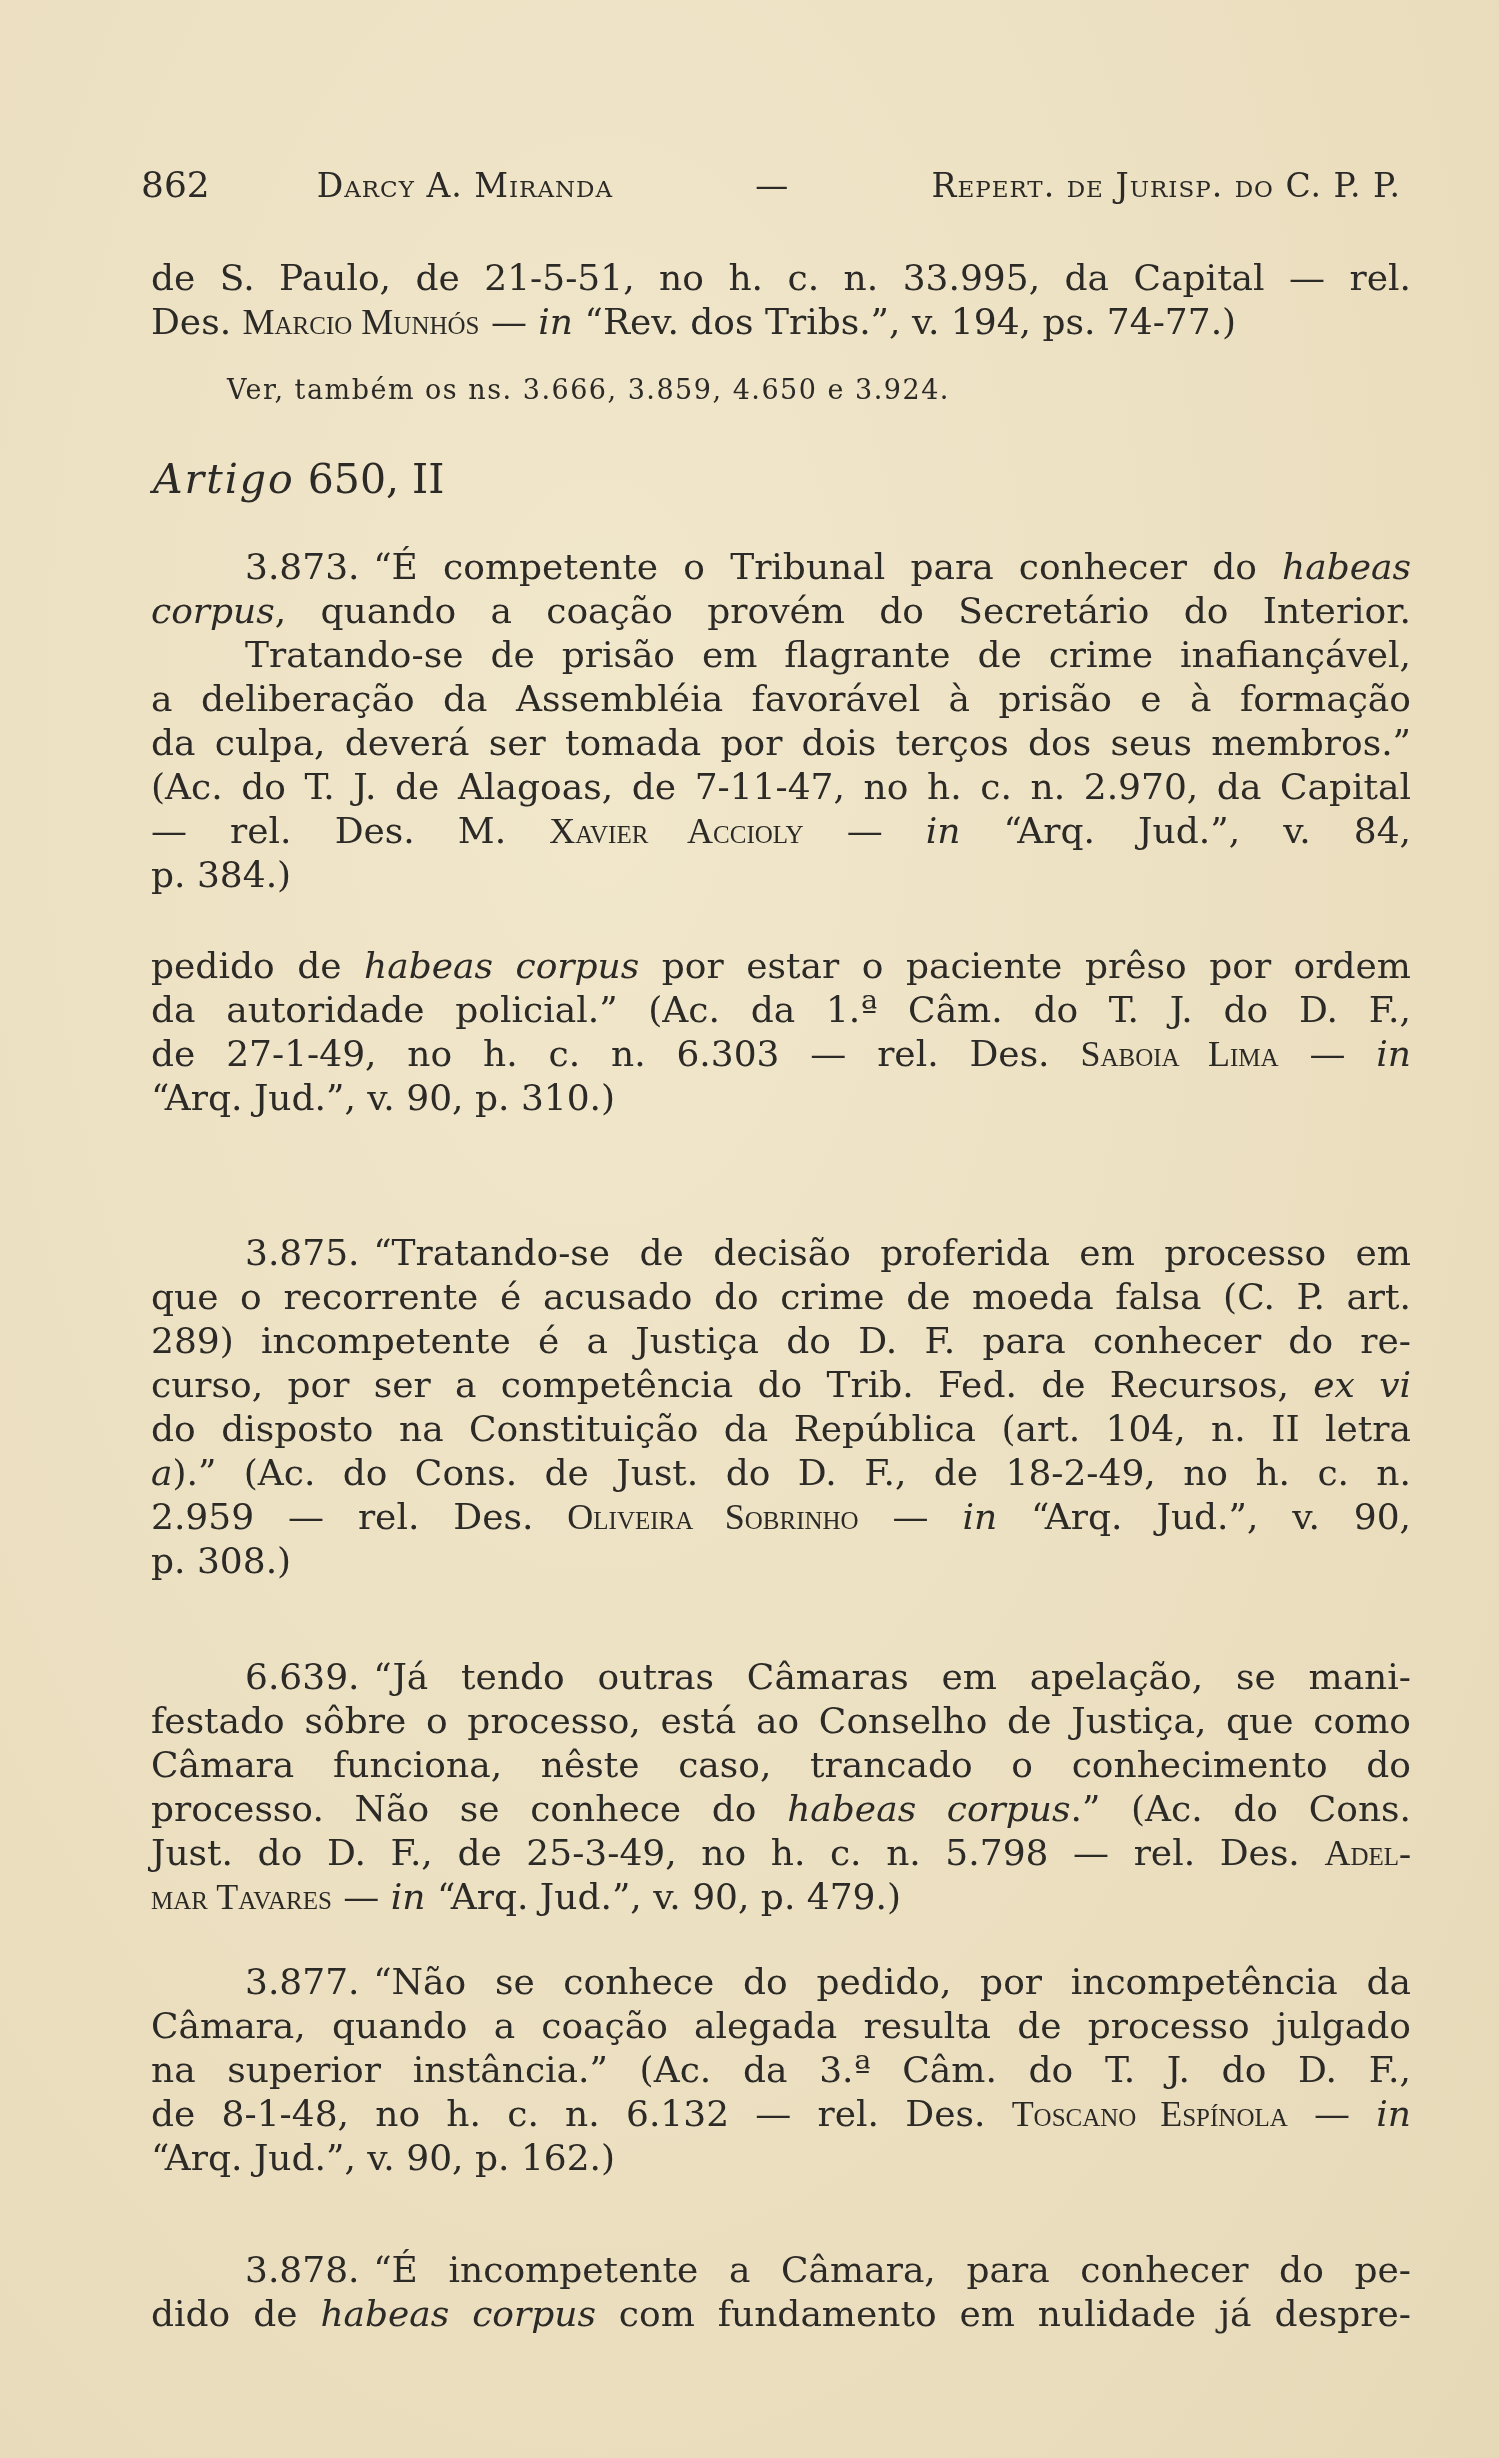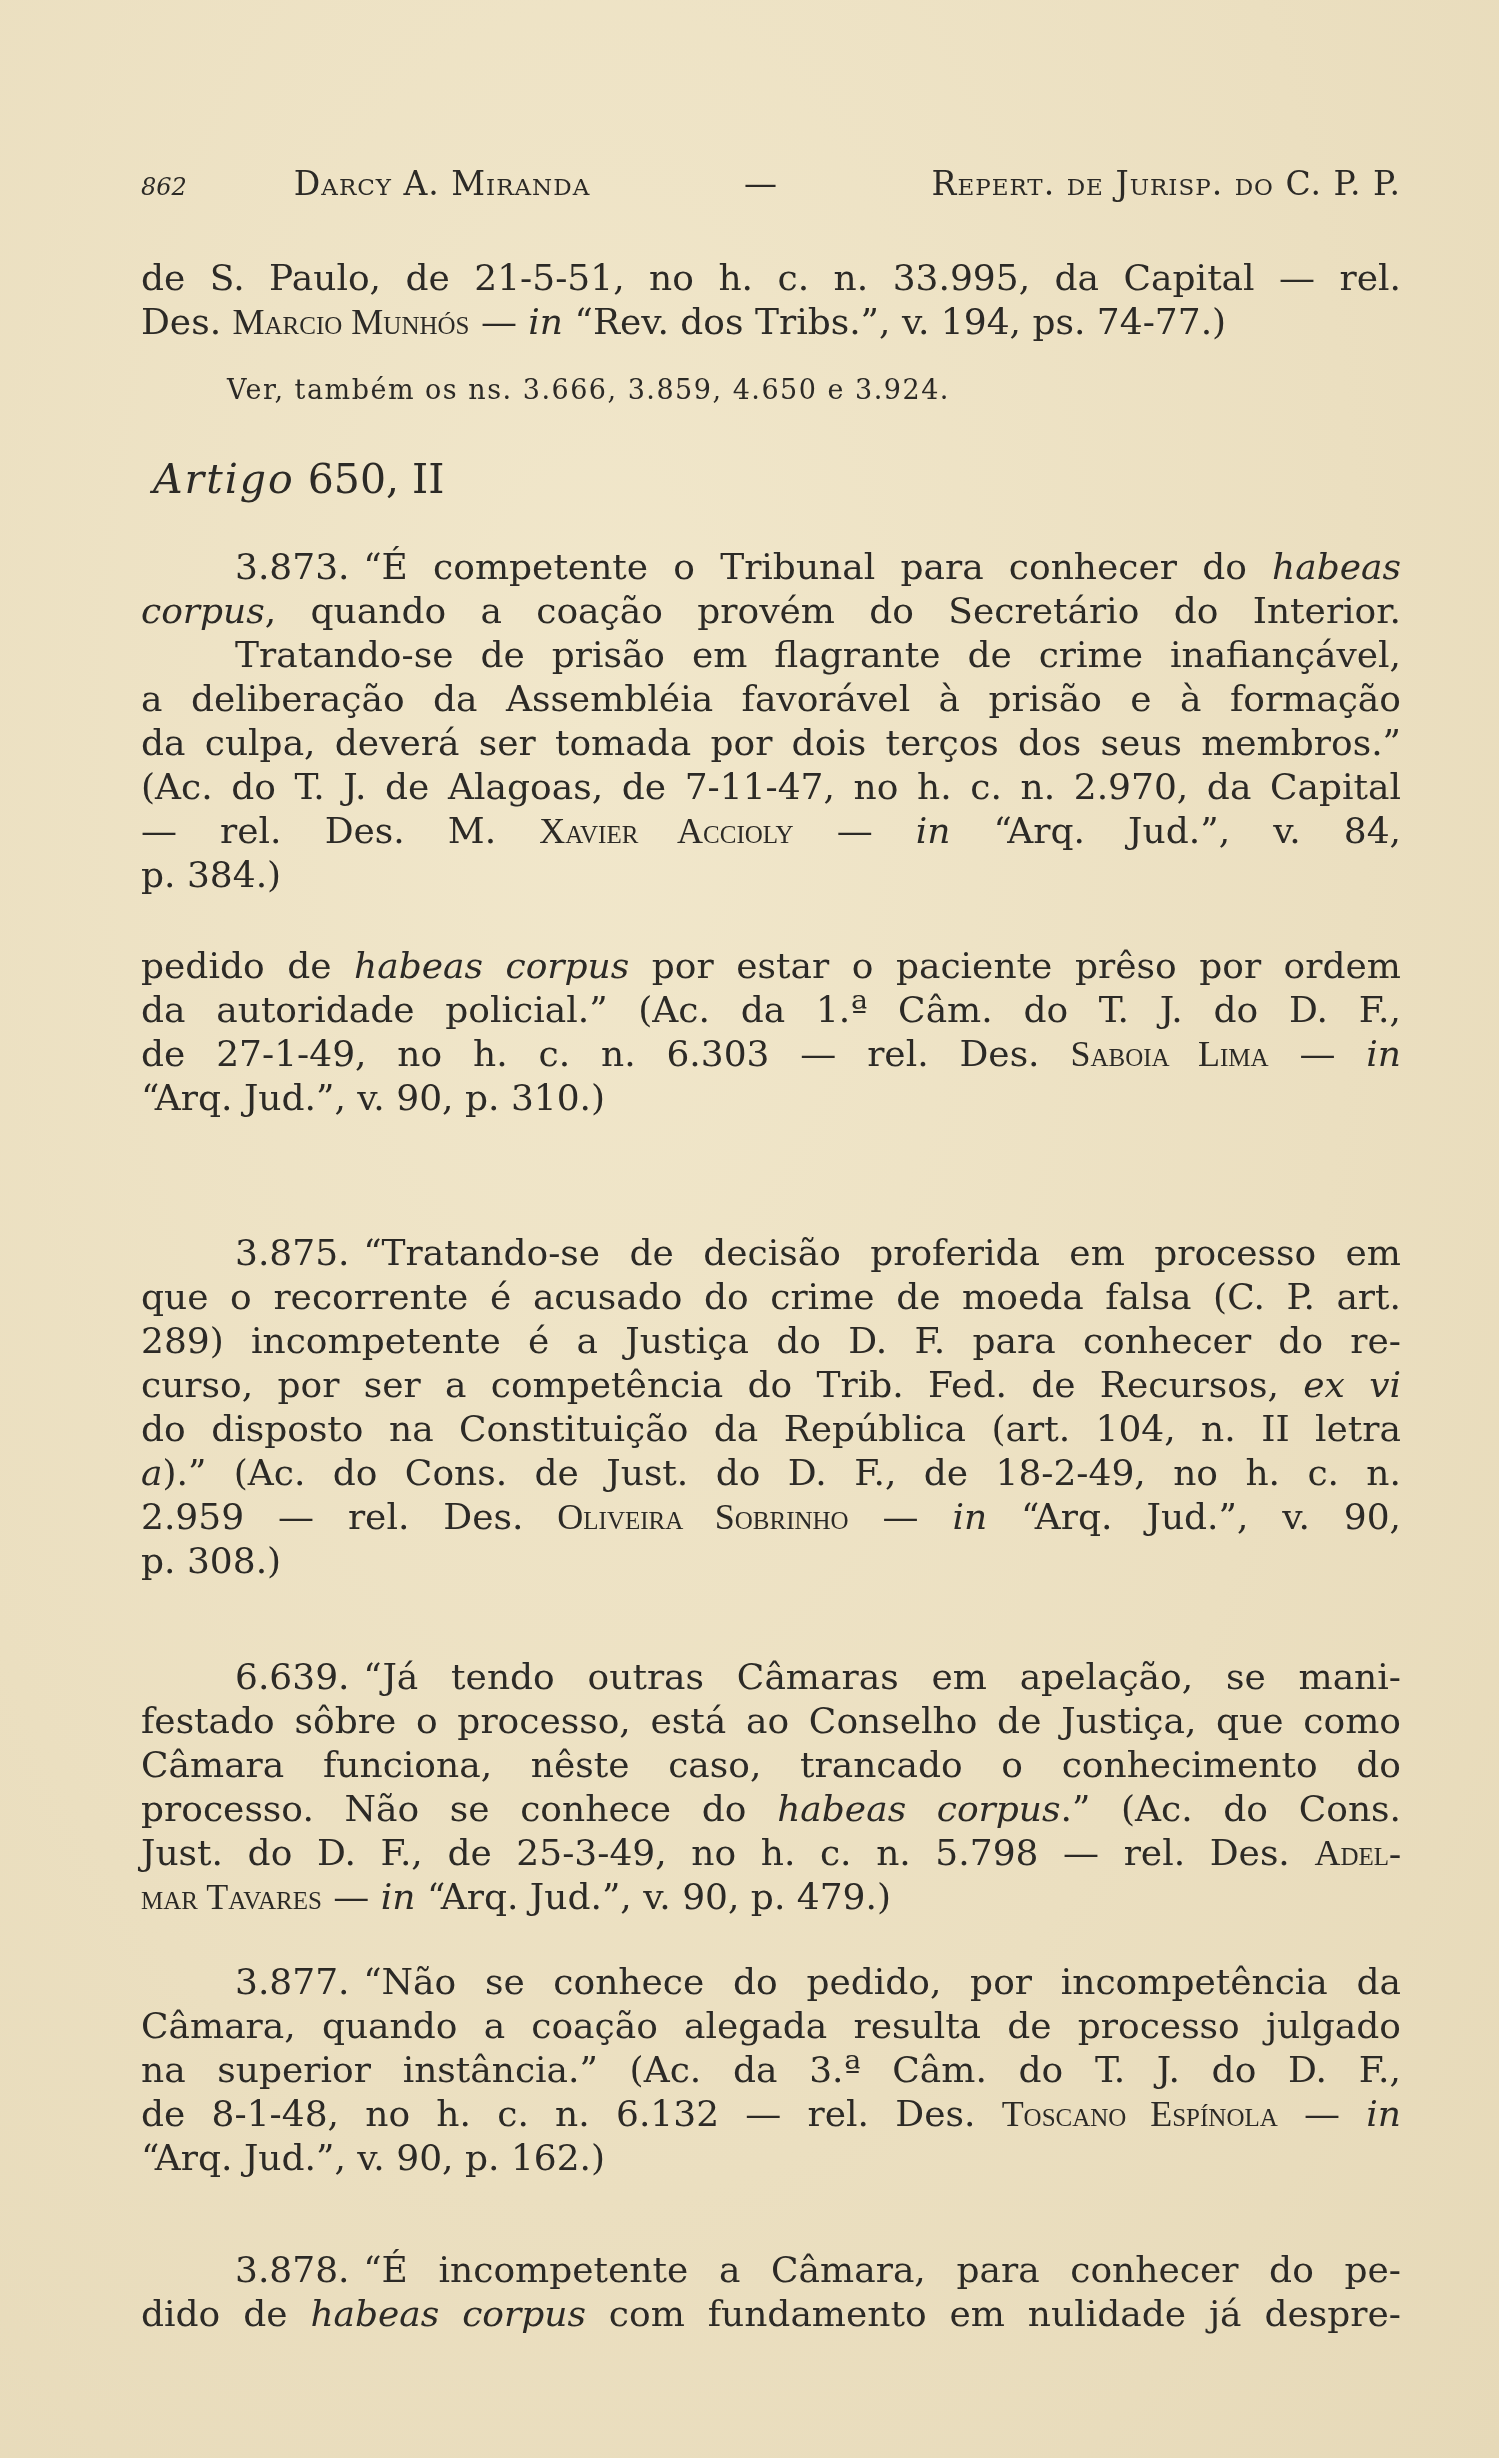--- a/index.html
+++ b/index.html
@@ -11,26 +11,26 @@
     color: #2c2a26;
     overflow: hidden;
     position: relative;
   }
   .page { position: absolute; left: 141px; top: 0; width: 1260px; }
   .running-head {
     position: absolute; top: 164px; left: 0; width: 1260px;
     display: flex; align-items: baseline;
     font-size: 33px; letter-spacing: 2px;
   }
-  .running-head .pgno { font-size: 24px; letter-spacing: 0; font-style: italic; }
+  .running-head .pgno { font-size: 36px; letter-spacing: 0; }
   .running-head .title {
     margin-left: 107px; font-variant: small-caps; flex: 1;
     display: flex; justify-content: space-between; letter-spacing: 1px;
   }
-  .body-text { position: absolute; left: 0; width: 1260px; font-size: 36px; line-height: 44px; text-align: justify; }
+  .body-text { position: absolute; left: 10px; width: 1260px; font-size: 36px; line-height: 44px; text-align: justify; }
   .line { display: block; white-space: nowrap; text-align-last: justify; text-align: justify; }
   .line.last { text-align-last: left; }
   .sc { font-variant: small-caps; font-family: Liberation Serif, serif; }
   .it { font-style: italic; }
   .indent { padding-left: 94px; }
   .cont { top: 256px; }
   .ver { position: absolute; top: 374px; left: 86px; font-size: 27px; letter-spacing: 1.5px; }
   .section { position: absolute; top: 455px; left: 0; font-size: 41px; }
   .section .it { letter-spacing: 2px; margin-left: 12px; }
   .p3873 { top: 545px; }

